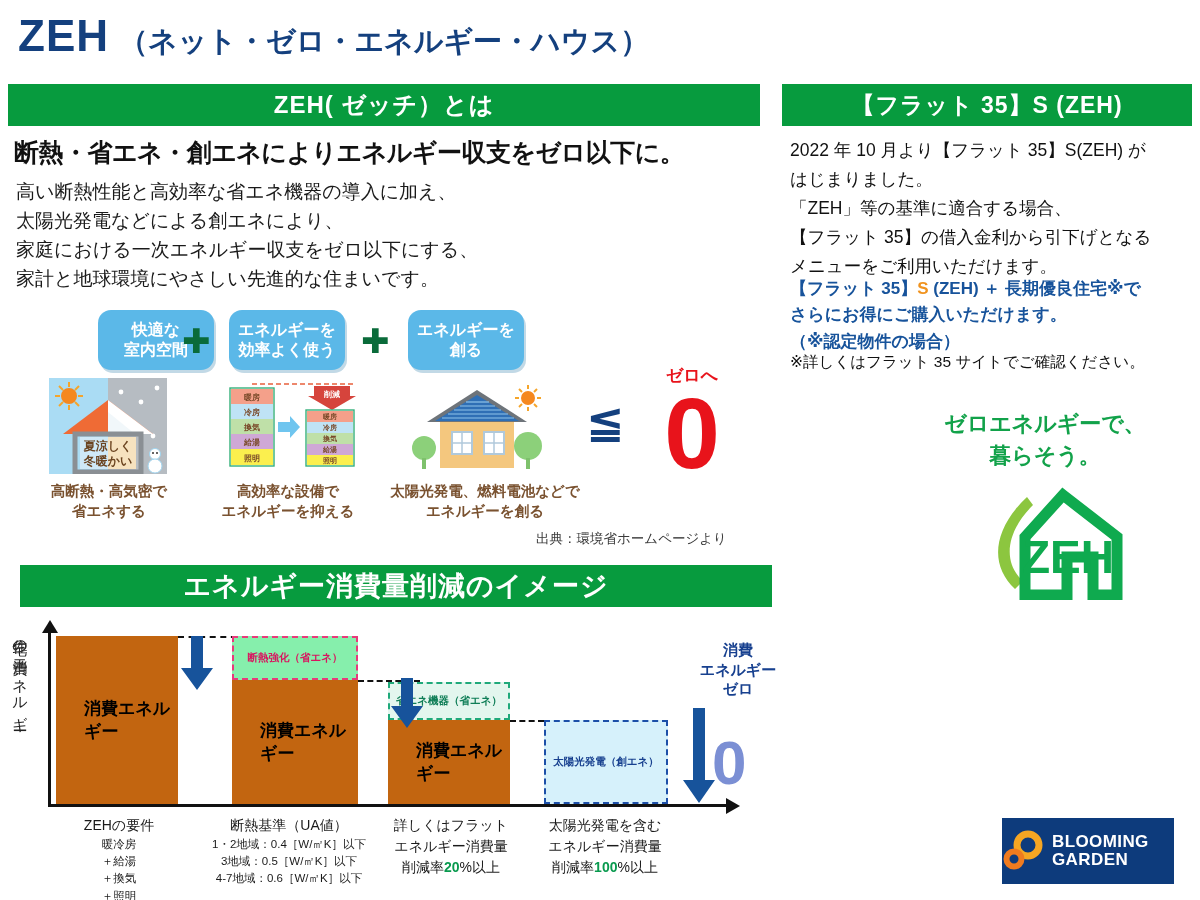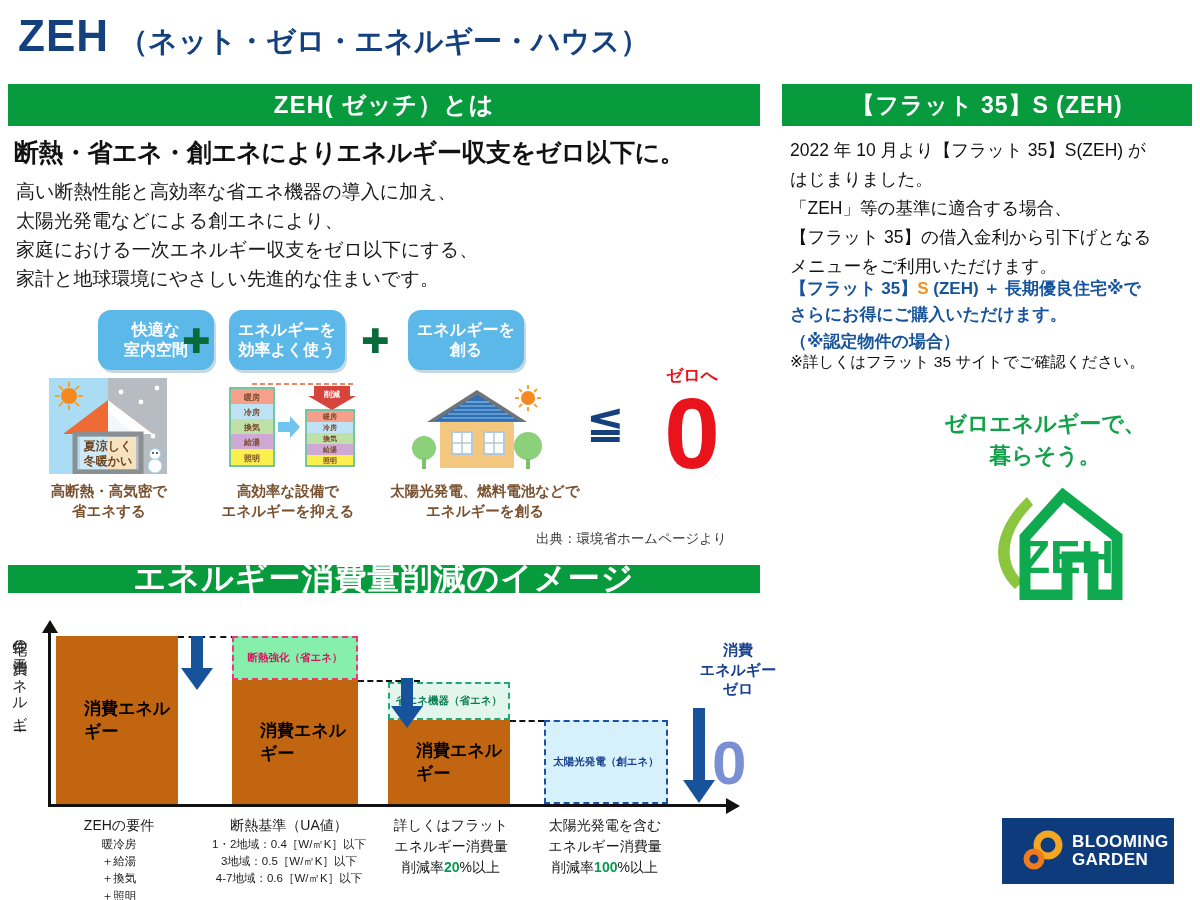--- a/index.html
+++ b/index.html
@@ -29,21 +29,21 @@
   .green-bar {
     position: absolute;
     background: #079b3e;
     color: #ffffff;
     display: flex; align-items: center; justify-content: center;
     font-weight: bold;
     letter-spacing: 1px;
   }
   #hdr-zeh  { left: 8px;   top: 84px; width: 752px; height: 42px; font-size: 24px; }
   #hdr-flat { left: 782px; top: 84px; width: 410px; height: 42px; font-size: 23px; }
-  #hdr-chart{ left: 8px;   top: 565px; width: 752px; height: 28px; font-size: 32px; }
+  #hdr-chart{ left: 20px;   top: 565px; width: 752px; height: 42px; font-size: 27px; }
 
   
   .lead {
     position: absolute; left: 14px; top: 136px;
     font-size: 25px; font-weight: bold; color: #111; letter-spacing: -0.5px;
     white-space: nowrap;
   }
   .body-lines {
     position: absolute; left: 16px; top: 178px;
     font-size: 19px; color: #1a1a1a; line-height: 1.52;
@@ -126,21 +126,21 @@
     position: absolute; left: 930px; top: 408px;
     text-align: center; width: 230px;
     color: #12a24a; font-weight: bold; font-size: 22px; line-height: 1.45;
   }
   #zeh-logo { position: absolute; left: 975px; top: 485px; width: 150px; height: 115px; }
 
   
   #bg-logo {
     position: absolute; left: 1002px; top: 818px;
     width: 172px; height: 66px; background: #0d3b7c;
-    display: flex; align-items: center; gap: 8px; padding-left: 20px;
+    display: flex; align-items: center; gap: 8px; padding-left: 0;
   }
   #bg-logo .bg-text {
     color: #ffffff; font-weight: bold; font-size: 17px; line-height: 1.08;
     letter-spacing: 0.4px;
   }
 
   
   #chart { position: absolute; left: 0px; top: 620px; width: 790px; height: 280px; }
   .axis-line { position: absolute; background: #111; }
   .y-axis-label {

